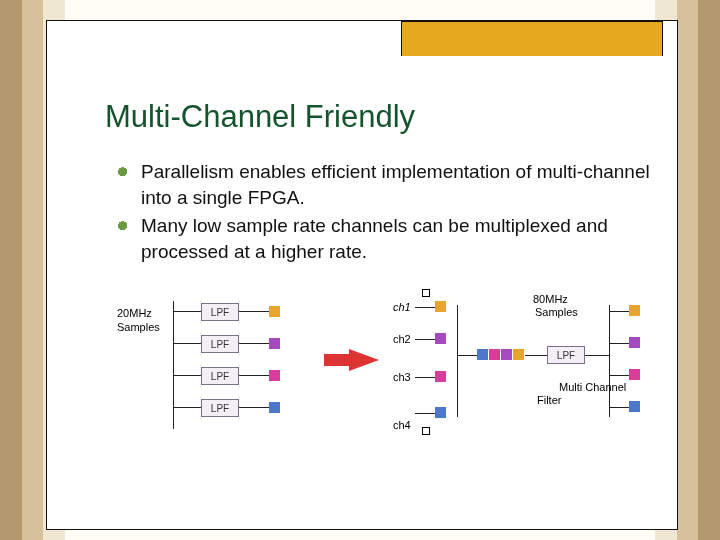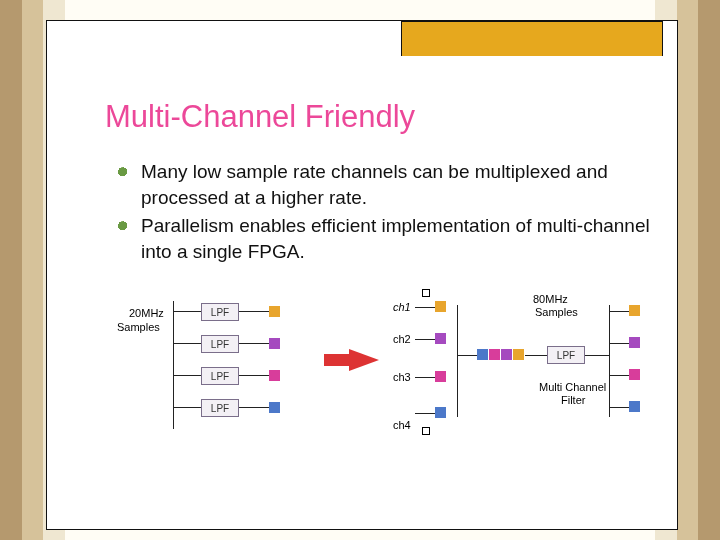--- a/index.html
+++ b/index.html
@@ -20,21 +20,21 @@
     position: absolute; left: 46px; top: 20px;
     width: 632px; height: 510px;
     background: #ffffff; border: 1.5px solid #111;
   }
   .tab {
     position: absolute; left: 354px; top: 0; width: 262px; height: 35px;
     background: #e6a81e; border: 1.5px solid #111; border-bottom: none;
   }
   .title {
     position: absolute; left: 58px; top: 78px;
-    font-size: 31px; color: #ec4899;
+    font-size: 31px; color: #14532d;
   }
   .body {
     position: absolute; left: 70px; top: 138px; width: 560px;
     font-size: 19px; line-height: 26px; color: #111;
   }
   .bullet { position: relative; padding-left: 24px; margin-bottom: 2px; }
   .bullet::before {
     content: ""; position: absolute; left: 0; top: 8px;
     width: 14px; height: 9px;
     background: radial-gradient(ellipse 60% 90% at 40% 50%, #6a9a43 55%, transparent 56%);
@@ -72,27 +72,27 @@
 </style>
 </head>
 <body>
 
 <div class="card">
   <div class="tab"></div>
 
   <div class="title">Multi-Channel Friendly</div>
 
   <div class="body">
+    <div class="bullet"><span>Parallelism enables efficient implementation of multi-channel into a single FPGA.</span></div>
     <div class="bullet"><span>Many low sample rate channels can be multiplexed and processed at a higher rate.</span></div>
-    <div class="bullet"><span>Parallelism enables efficient implementation of multi-channel into a single FPGA.</span></div>
   </div>
 
   <div class="diagram">
 
-    <div class="lab" style="left:12px;top:16px;">20MHz</div>
+    <div class="lab" style="left:0;top:16px;">20MHz</div>
     <div class="lab thin" style="left:0;top:30px;">Samples</div>
 
     <div class="vline" style="left:56px; top:10px; height:128px;"></div>
 
     <div class="hline" style="left:56px; top:20px; width:28px;"></div>
     <div class="lpf" style="left:84px; top:12px;">LPF</div>
     <div class="hline" style="left:122px; top:20px; width:30px;"></div>
     <div class="sq c1" style="left:152px; top:15px;"></div>
 
     <div class="hline" style="left:56px; top:52px; width:28px;"></div>
@@ -149,16 +149,16 @@
     <div class="vline" style="left:492px; top:14px; height:112px;"></div>
     <div class="hline" style="left:492px; top:20px; width:20px;"></div>
     <div class="sq c1" style="left:512px; top:14px;"></div>
     <div class="hline" style="left:492px; top:52px; width:20px;"></div>
     <div class="sq c2" style="left:512px; top:46px;"></div>
     <div class="hline" style="left:492px; top:84px; width:20px;"></div>
     <div class="sq c3" style="left:512px; top:78px;"></div>
     <div class="hline" style="left:492px; top:116px; width:20px;"></div>
     <div class="sq c4" style="left:512px; top:110px;"></div>
 
-    <div class="lab thin" style="left:422px; top:90px;text-align:right;">Multi Channel</div>
-    <div class="lab thin" style="left:444px; top:103px;">Filter</div>
+    <div class="lab thin" style="left:442px; top:90px;text-align:right;">Multi Channel</div>
+    <div class="lab thin" style="left:420px; top:103px;">Filter</div>
   </div>
 </div>
 
 </body></html>

